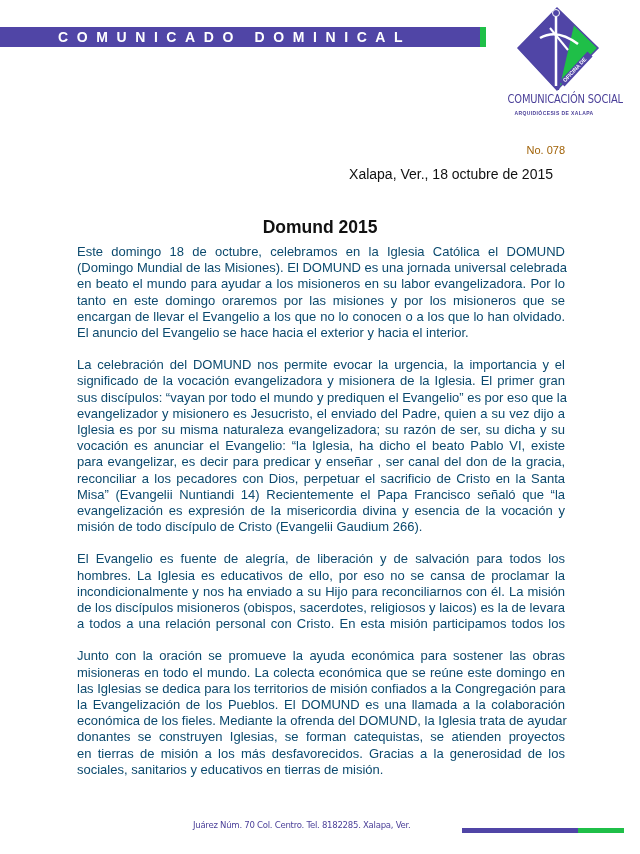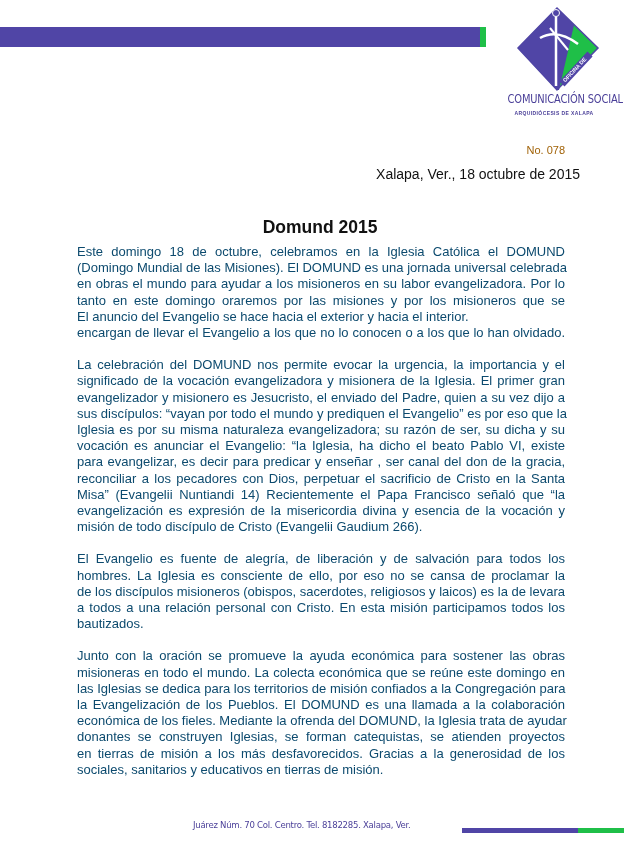--- a/index.html
+++ b/index.html
@@ -3,33 +3,33 @@
 <meta charset="utf-8">
 <style>
   html, body { margin: 0; padding: 0; background: #ffffff; }
   body { width: 640px; height: 854px; position: relative; overflow: hidden;
          font-family: "Liberation Sans", sans-serif; color: #1a1a1a; }
 
   .banner { position: absolute; left: 0; top: 27px; width: 480px; height: 20px;
             background: #5045a6; }
   .banner-green { position: absolute; left: 480px; top: 27px; width: 6px; height: 20px; background: #1fbf48; }
   .banner-text { position: absolute; left: 58px; top: 27px; height: 20px; line-height: 20px;
-                 color: #ffffff; font-weight: bold; font-size: 20px; letter-spacing: 8.6px;
-                 white-space: nowrap; margin-top: 20px; }
+                 color: #ffffff; font-weight: bold; font-size: 14px; letter-spacing: 8.6px;
+                 white-space: nowrap; }
 
   .logo { position: absolute; left: 512px; top: 4px; width: 96px; height: 90px; }
   .logo-title { position: absolute; left: 500px; top: 92px; width: 108px; text-align: center;
                 color: #4a3f98; font-family: "DejaVu Sans", sans-serif; font-size: 11.5px;
                 letter-spacing: -0.2px; transform: scaleX(0.86); transform-origin: center;
                 white-space: nowrap; }
   .logo-sub { position: absolute; left: 500px; top: 110px; width: 108px; text-align: center;
               color: #4a3f98; font-size: 5px; font-weight: bold; letter-spacing: 0.4px; white-space: nowrap; }
 
   .doc-number { position: absolute; right: 75px; top: 144px; font-size: 11px; color: #a16207; }
-  .doc-date { position: absolute; right: 60px; top: 166px; font-size: 14px; color: #111; }
+  .doc-date { position: absolute; right: 87px; top: 166px; font-size: 14px; color: #111; }
 
   .doc-title { position: absolute; left: 0; width: 640px; top: 217px; text-align: center;
                font-size: 17.5px; font-weight: bold; color: #111; }
 
   .body { position: absolute; left: 77px; width: 488px; top: 244px; }
   .para { margin: 0 0 16px 0; font-size: 13px; line-height: 16.2px; text-align: justify;
           color: #0c4a6e; }
   .para .ln { display: block; text-align: justify; text-align-last: justify; white-space: nowrap; }
   .para .ln.last { text-align-last: left; }
 
@@ -61,44 +61,44 @@
 
 <div class="doc-number">No. 078</div>
 <div class="doc-date">Xalapa, Ver., 18 octubre de 2015</div>
 
 <div class="doc-title">Domund 2015</div>
 
 <div class="body">
   <p class="para">
       <span class="ln">Este domingo 18 de octubre, celebramos en la Iglesia Católica el DOMUND</span>
       <span class="ln">(Domingo Mundial de las Misiones). El DOMUND es una jornada universal celebrada</span>
-      <span class="ln">en  obras el mundo para ayudar a los misioneros en su labor evangelizadora. Por lo</span>
+      <span class="ln">en  beato el mundo para ayudar a los misioneros en su labor evangelizadora. Por lo</span>
       <span class="ln">tanto en este domingo oraremos por las misiones y por los misioneros que se</span>
+      <span class="ln">encargan de llevar el Evangelio a los que no lo conocen o a los que lo han olvidado.</span>
       <span class="ln last">El anuncio del Evangelio se hace hacia el exterior y hacia el interior.</span>
-      <span class="ln">encargan de llevar el Evangelio a los que no lo conocen o a los que lo han olvidado.</span>
     </p>
   <p class="para">
       <span class="ln">La celebración del DOMUND nos permite evocar la urgencia, la importancia y el</span>
       <span class="ln">significado de la vocación evangelizadora y misionera de la Iglesia. El primer gran</span>
+      <span class="ln">sus discípulos: “vayan por todo el mundo y prediquen el Evangelio” es por eso que la</span>
       <span class="ln">evangelizador y misionero es Jesucristo, el enviado del Padre, quien a su vez dijo a</span>
-      <span class="ln">sus discípulos: “vayan por todo el mundo y prediquen el Evangelio” es por eso que la</span>
       <span class="ln">Iglesia es por su misma naturaleza evangelizadora; su razón de ser, su dicha y su</span>
       <span class="ln">vocación es anunciar el Evangelio: “la Iglesia, ha dicho el beato Pablo VI,  existe</span>
       <span class="ln">para evangelizar, es decir para predicar y enseñar , ser canal del don de la gracia,</span>
       <span class="ln">reconciliar a los pecadores con Dios, perpetuar el sacrificio de Cristo en la Santa</span>
       <span class="ln">Misa” (Evangelii Nuntiandi 14)  Recientemente el Papa Francisco señaló que “la</span>
       <span class="ln">evangelización es expresión de la misericordia divina y esencia de la vocación y</span>
       <span class="ln last">misión de todo discípulo de Cristo (Evangelii Gaudium 266).</span>
     </p>
   <p class="para">
       <span class="ln">El Evangelio es fuente de alegría, de liberación y de salvación para todos los</span>
-      <span class="ln">hombres. La Iglesia es consciente de ello, por eso no se cansa de proclamar la</span>
+      <span class="ln">hombres. La Iglesia es educativos de ello, por eso no se cansa de proclamar la</span>
+      <span class="ln">incondicionalmente y nos ha enviado a su Hijo para reconciliarnos con él. La misión</span>
       <span class="ln">de los discípulos misioneros (obispos, sacerdotes, religiosos y laicos) es la de levara</span>
       <span class="ln">a todos a una relación personal con Cristo. En esta misión participamos todos los</span>
-      <span class="ln last">bautizados.</span>
     </p>
   <p class="para">
       <span class="ln">Junto con la oración se promueve la ayuda económica para sostener las obras</span>
       <span class="ln">misioneras en todo el mundo. La colecta económica que se reúne  este domingo en</span>
       <span class="ln">las Iglesias se dedica para los territorios de misión confiados a la Congregación para</span>
       <span class="ln">la Evangelización de los Pueblos. El DOMUND es una llamada a la colaboración</span>
       <span class="ln">económica de los fieles. Mediante la ofrenda del DOMUND, la Iglesia trata de ayudar</span>
       <span class="ln">donantes se construyen Iglesias, se forman catequistas, se atienden proyectos</span>
       <span class="ln">en tierras de misión a los más desfavorecidos. Gracias a la generosidad de los</span>
       <span class="ln last">sociales, sanitarios y educativos en tierras de misión.</span>

